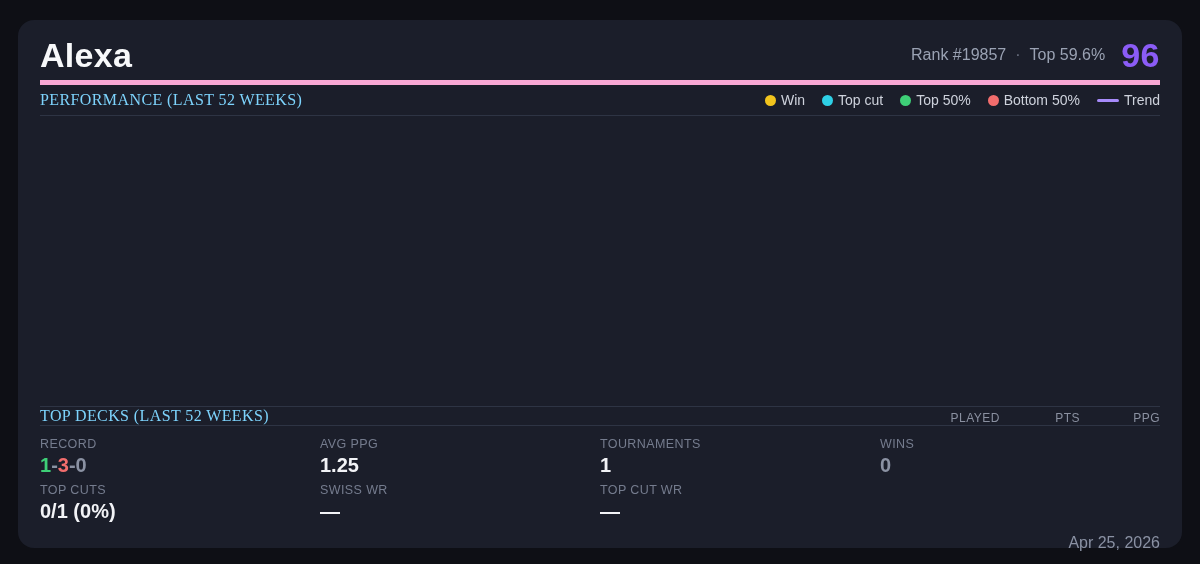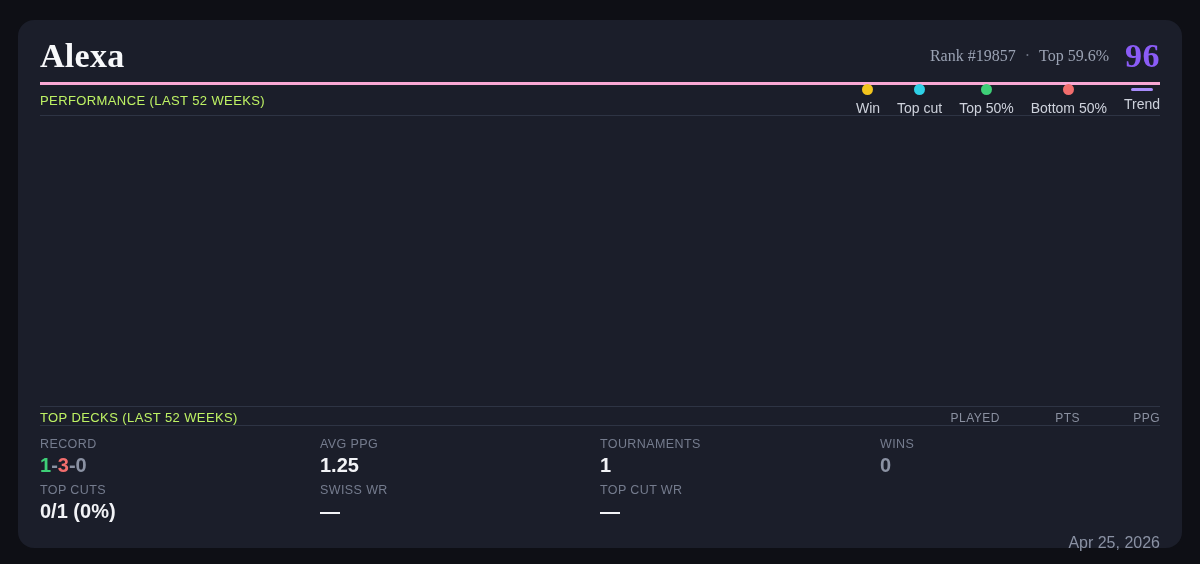--- a/index.html
+++ b/index.html
@@ -15,42 +15,41 @@
     position: absolute; left: 18px; top: 20px;
     width: 1164px; height: 528px;
     background: #1b1e2a;
     border-radius: 16px;
     padding: 0 22px;
   }
   
   .card-header {
     height: 65px;
     display: flex; justify-content: space-between; align-items: center;
-    border-bottom: 3px solid #f9a8d4;
+    border-bottom: 5px solid #f9a8d4;
     padding-top: 10px;
-    font-family: Liberation Serif, serif;
   }
   .player-title {
     font-size: 34px; font-weight: 700; color: #f7f8fa; letter-spacing: 0.3px;
   }
   .header-right { display: flex; align-items: center; gap: 16px; }
   .rank-line { display: flex; align-items: center; gap: 9px; font-size: 16px; color: #9aa2b3; margin-left: 8px; }
   .rank-sep { color: #6d7383; }
   .score { font-size: 34px; font-weight: 700; letter-spacing: 0.5px; }
   
   .perf-row {
     height: 31px;
     display: flex; justify-content: space-between; align-items: center;
     border-bottom: 1px solid #2e3444;
   }
   .section-title {
-    font-size: 13px; color: #bef264; letter-spacing: 0.4px;
+    font-size: 16px; color: #7dd3fc; letter-spacing: 0.4px; font-family: Liberation Serif, serif;
   }
   .legend { display: flex; align-items: center; gap: 17px; }
-  .legend-item { display: flex; align-items: center; gap: 5px; flex-direction: column; }
+  .legend-item { display: flex; align-items: center; gap: 5px; }
   .legend-dot { width: 11px; height: 11px; border-radius: 50%; }
   .legend-line { width: 22px; height: 3px; border-radius: 2px; }
   .legend-label { font-size: 14px; color: #ced2dc; }
   
   .chart-area { height: 290px; }
   
   .decks-row {
     height: 20px;
     display: flex; justify-content: space-between; align-items: flex-end;
     border-top: 1px solid #2e3444;

